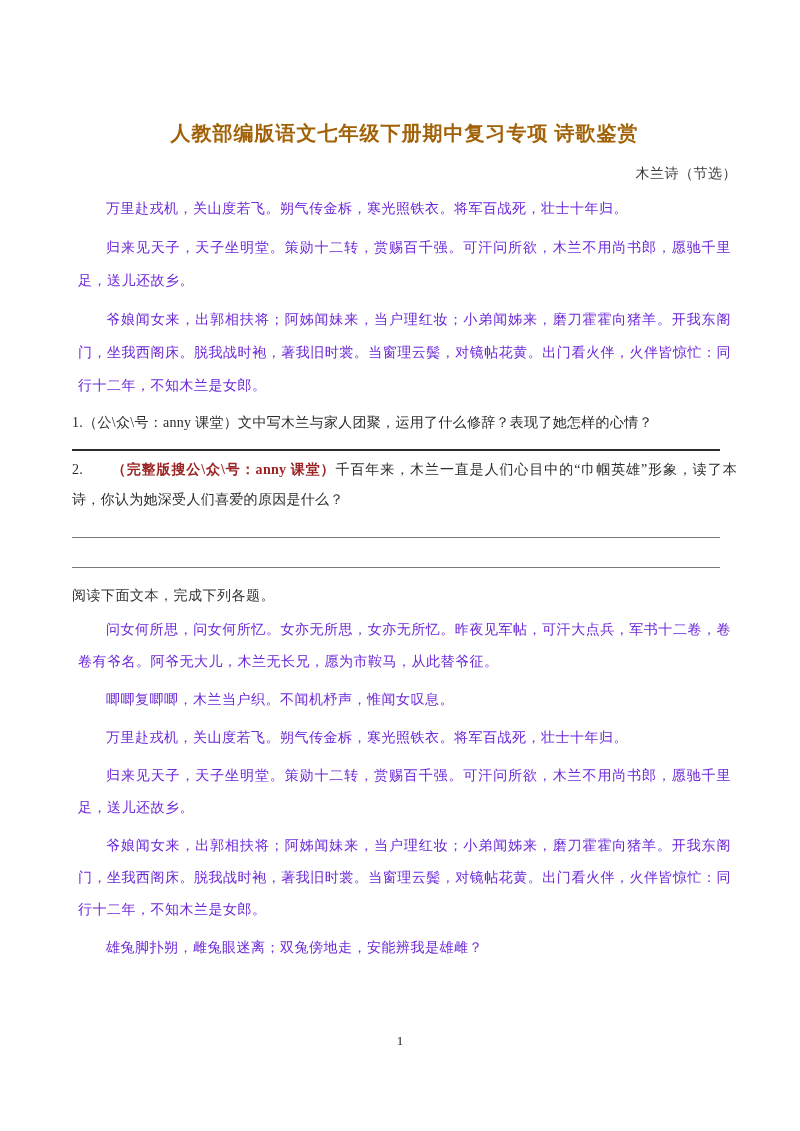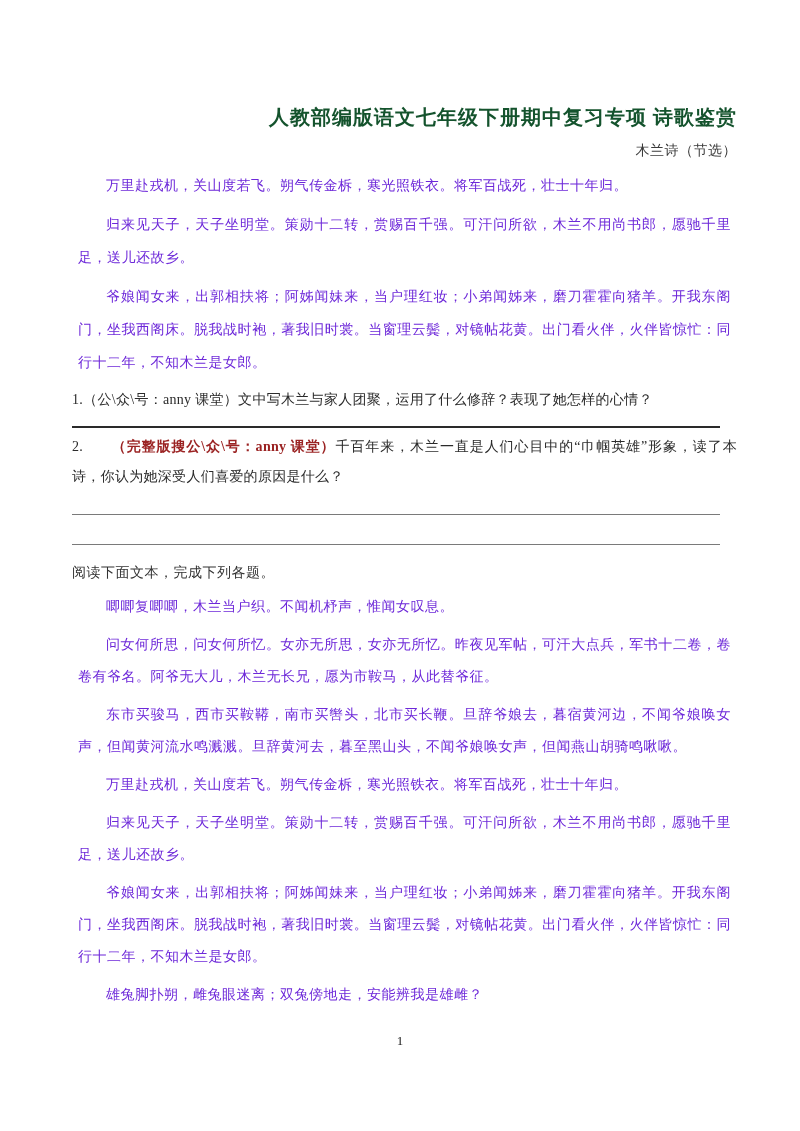--- a/index.html
+++ b/index.html
@@ -14,26 +14,26 @@
     margin: 0 auto;
     background: #ffffff;
     box-sizing: border-box;
     padding: 104px 63px 0 72px;
     font-family: "Liberation Serif", "DejaVu Serif", serif;
     font-size: 14px;
     color: var(--text, #333333);
     overflow: hidden;
   }
   .doc-title {
-    margin: 0;
+    margin: 16px;
     font-size: 20px;
     font-weight: bold;
-    text-align: right;
+    text-align: center;
     letter-spacing: 1px;
-    color: #14532d;
+    color: #a16207;
     line-height: 26px;
   }
   .instruction {
     margin: 16px 0 0 0;
     line-height: 24px;
     letter-spacing: 0.5px;
   }
   .poem-title {
     margin: 9px 0 0 0;
     text-align: right;
@@ -110,23 +110,22 @@
     <p class="question"><span>2.</span><span class="note-red">（完整版搜公\众\号：anny 课堂）</span><span>千百年来，木兰一直是人们心目中的“巾帼英雄”形象，读了本诗，你认为她深受人们喜爱的原因是什么？</span></p>
 
     <div class="answer-line gap-1"></div>
     <div class="answer-line gap-2"></div>
   </div>
 
   <div class="section-2">
     <p class="instruction">阅读下面文本，完成下列各题。</p>
 
     <div class="poem full">
+      <p>问女何所思，问女何所忆。女亦无所思，女亦无所忆。昨夜见军帖，可汗大点兵，军书十二卷，卷卷有爷名。阿爷无大儿，木兰无长兄，愿为市鞍马，从此替爷征。</p>
       <p>唧唧复唧唧，木兰当户织。不闻机杼声，惟闻女叹息。</p>
-      <p>问女何所思，问女何所忆。女亦无所思，女亦无所忆。昨夜见军帖，可汗大点兵，军书十二卷，卷卷有爷名。阿爷无大儿，木兰无长兄，愿为市鞍马，从此替爷征。</p>
-      <p>东市买骏马，西市买鞍鞯，南市买辔头，北市买长鞭。旦辞爷娘去，暮宿黄河边，不闻爷娘唤女声，但闻黄河流水鸣溅溅。旦辞黄河去，暮至黑山头，不闻爷娘唤女声，但闻燕山胡骑鸣啾啾。</p>
       <p>万里赴戎机，关山度若飞。朔气传金柝，寒光照铁衣。将军百战死，壮士十年归。</p>
       <p>归来见天子，天子坐明堂。策勋十二转，赏赐百千强。可汗问所欲，木兰不用尚书郎，愿驰千里足，送儿还故乡。</p>
       <p>爷娘闻女来，出郭相扶将；阿姊闻妹来，当户理红妆；小弟闻姊来，磨刀霍霍向猪羊。开我东阁门，坐我西阁床。脱我战时袍，著我旧时裳。当窗理云鬓，对镜帖花黄。出门看火伴，火伴皆惊忙：同行十二年，不知木兰是女郎。</p>
       <p>雄兔脚扑朔，雌兔眼迷离；双兔傍地走，安能辨我是雄雌？</p>
     </div>
   </div>
 
   <div class="page-number">1</div>
 
 </div>

